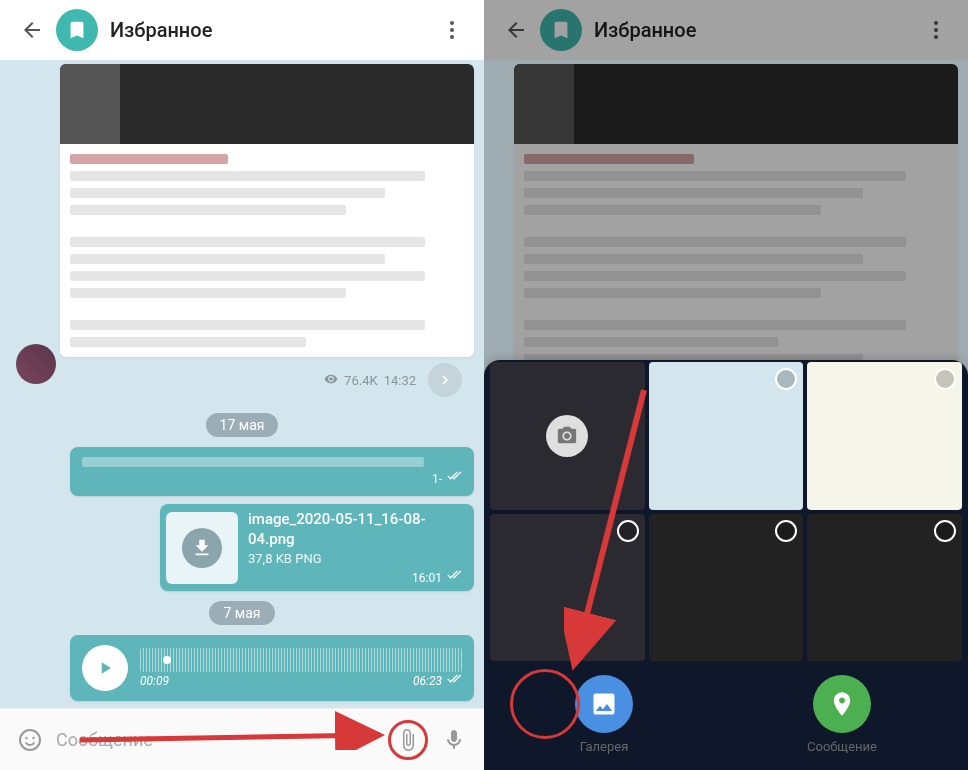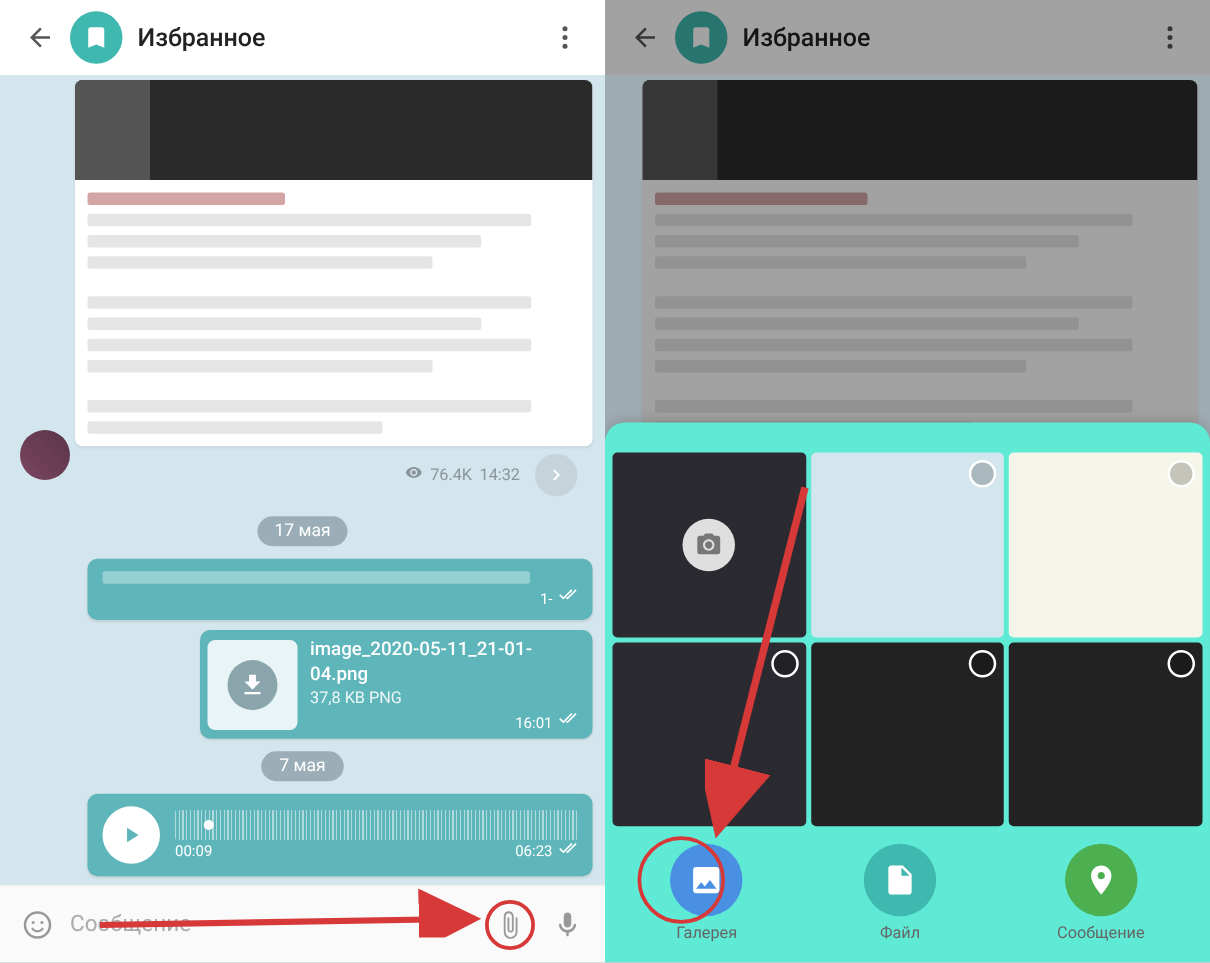--- a/index.html
+++ b/index.html
@@ -49,32 +49,32 @@
 .file-name { font-size: 15px; font-weight: 500; line-height: 1.3; }
 .file-size { font-size: 13px; opacity: 0.9; margin-top: 2px; }
 .file-bubble .bubble-time { padding-right: 6px; align-items: center; }
 
 .audio-bubble { background: #5eb5ba; border-radius: 8px; margin-left: 60px; padding: 10px 12px; color: #fff; display: flex; align-items: center; gap: 12px; box-shadow: 0 1px 2px rgba(0,0,0,0.1); }
 .play-btn { width: 46px; height: 46px; border-radius: 50%; background: #fff; display: flex; align-items: center; justify-content: center; }
 .play-btn svg { width: 20px; height: 20px; fill: #5eb5ba; }
 .audio-wave { flex: 1; height: 24px; background: repeating-linear-gradient(90deg, rgba(255,255,255,0.5) 0 1px, transparent 1px 3px); position: relative; border-radius: 2px; }
 .audio-wave::after { content:''; position:absolute; left: 7%; top:50%; width:8px; height:8px; background:#fff; border-radius:50%; transform:translateY(-50%);}
 .audio-footer { display: flex; justify-content: space-between; font-size: 12px; width: 100%; margin-top: 2px; }
-.audio-col { flex:1; }
+.audio-col { flex:1;font-style:italic; }
 
 .input-bar { height: 62px; background: #fafafa; display: flex; align-items: center; padding: 0 10px; gap: 6px; position: absolute; bottom: 0; left: 0; right: 0; border-top: 1px solid #eee; }
 .input-icon { width: 40px; height: 40px; display: flex; align-items: center; justify-content: center; cursor: pointer; }
 .input-icon svg { width: 24px; height: 24px; fill: #999; }
 .msg-input { flex: 1; color: #aaa; font-size: 18px; }
 .attach-highlight { border: 3px solid #d73838; border-radius: 50%; }
 
 .arrow-red { position: absolute; z-index: 10; pointer-events: none; }
 
 
-.attach-panel { position: absolute; bottom: 0; left: 0; right: 0; background: #5eead4; border-radius: 16px 16px 0 0; z-index: 5; box-shadow: 0 -2px 10px rgba(0,0,0,0.15); padding-top: 24px; }
+.attach-panel { position: absolute; bottom: 0; left: 0; right: 0; background: #0f172a; border-radius: 16px 16px 0 0; z-index: 5; box-shadow: 0 -2px 10px rgba(0,0,0,0.15); padding-top: 2px; }
 .photo-grid { display: grid; grid-template-columns: repeat(3, 1fr); gap: 4px; padding: 0 6px; }
 .photo-cell { aspect-ratio: 1.05; background: #bbb; border-radius: 4px; position: relative; overflow: hidden; }
 .photo-cell .sel-circle { position: absolute; top: 6px; right: 6px; width: 22px; height: 22px; border: 2px solid #fff; border-radius: 50%; background: rgba(0,0,0,0.2); }
 .camera-overlay { position: absolute; top: 50%; left: 50%; transform: translate(-50%,-50%); width: 42px; height: 42px; border-radius: 50%; background: rgba(255,255,255,0.85); display: flex; align-items: center; justify-content: center; }
 .camera-overlay svg { width: 22px; height: 22px; fill: #777; }
 
 .attach-options { display: flex; justify-content: space-around; padding: 14px 4px 16px; }
 .attach-opt { display: flex; flex-direction: column; align-items: center; gap: 6px; cursor: pointer; }
 .opt-circle { width: 58px; height: 58px; border-radius: 50%; display: flex; align-items: center; justify-content: center; }
 .opt-circle svg { width: 28px; height: 28px; fill: #fff; }
@@ -172,21 +172,21 @@
 
     <div class="file-bubble">
       <div class="file-thumb">
         <div class="file-dl">
           <svg viewBox="0 0 24 24">
               <path d="M19 9h-4V3H9v6H5l7 7 7-7zM5 18v2h14v-2H5z"></path>
             </svg>
         </div>
       </div>
       <div class="file-info">
-        <div class="file-name">image_2020-05-11_21-01-04.png</div>
+        <div class="file-name">image_2020-05-11_16-08-04.png</div>
         <div class="file-size">37,8 KB PNG</div>
         <div class="bubble-time">
           <span>16:01</span>
           <span class="checks"><svg viewBox="0 0 24 18">
                 <path d="M18 2L7 13l-5-5 1.4-1.4L7 10.2 16.6.6z"></path>
                 <path d="M23 2L12 13l-2-2 1.4-1.4.6.6L21.6.6z"></path>
               </svg></span>
         </div>
       </div>
     </div>
@@ -322,28 +322,20 @@
       <div class="attach-opt">
         <div class="opt-circle opt-blue">
           <svg viewBox="0 0 24 24">
               <path d="M21 19V5c0-1.1-.9-2-2-2H5c-1.1 0-2 .9-2 2v14c0 1.1.9 2 2 2h14c1.1 0 2-.9 2-2zM8.5 13.5l2.5 3.01L14.5 12l4.5 6H5l3.5-4.5z"></path>
             </svg>
         </div>
         <span class="opt-label">Галерея</span>
       </div>
       <div class="gallery-highlight" style="left:26px; top:8px;"></div>
       <div class="attach-opt">
-        <div class="opt-circle opt-teal">
-          <svg viewBox="0 0 24 24">
-              <path d="M14 2H6c-1.1 0-2 .9-2 2v16c0 1.1.9 2 2 2h12c1.1 0 2-.9 2-2V8l-6-6zm-1 7V3.5L18.5 9H13z"></path>
-            </svg>
-        </div>
-        <span class="opt-label">Файл</span>
-      </div>
-      <div class="attach-opt">
         <div class="opt-circle opt-green">
           <svg viewBox="0 0 24 24">
               <path d="M12 2C8.13 2 5 5.13 5 9c0 5.25 7 13 7 13s7-7.75 7-13c0-3.87-3.13-7-7-7zm0 9.5c-1.38 0-2.5-1.12-2.5-2.5S10.62 6.5 12 6.5s2.5 1.12 2.5 2.5S13.38 11.5 12 11.5z"></path>
             </svg>
         </div>
         <span class="opt-label">Сообщение</span>
       </div>
     </div>
   </div>
 

